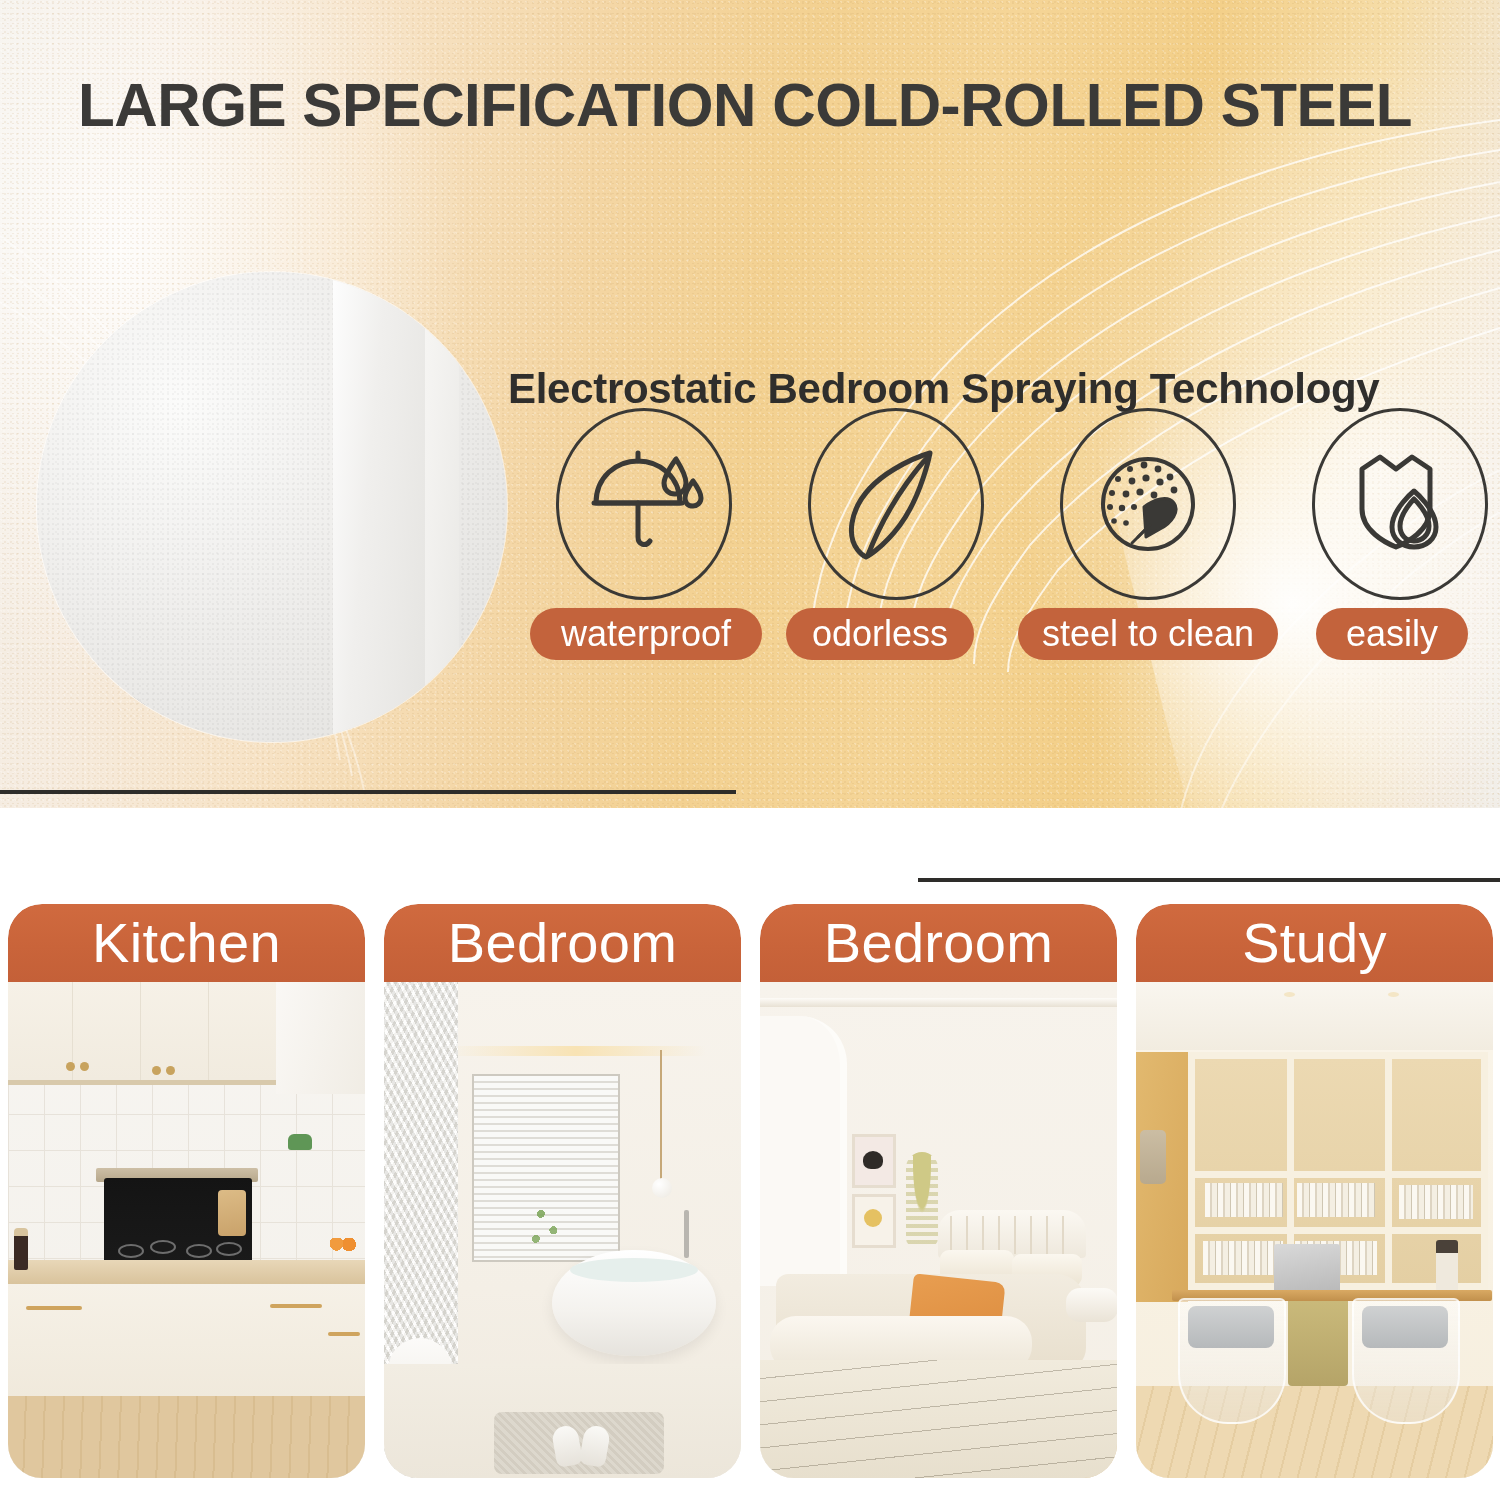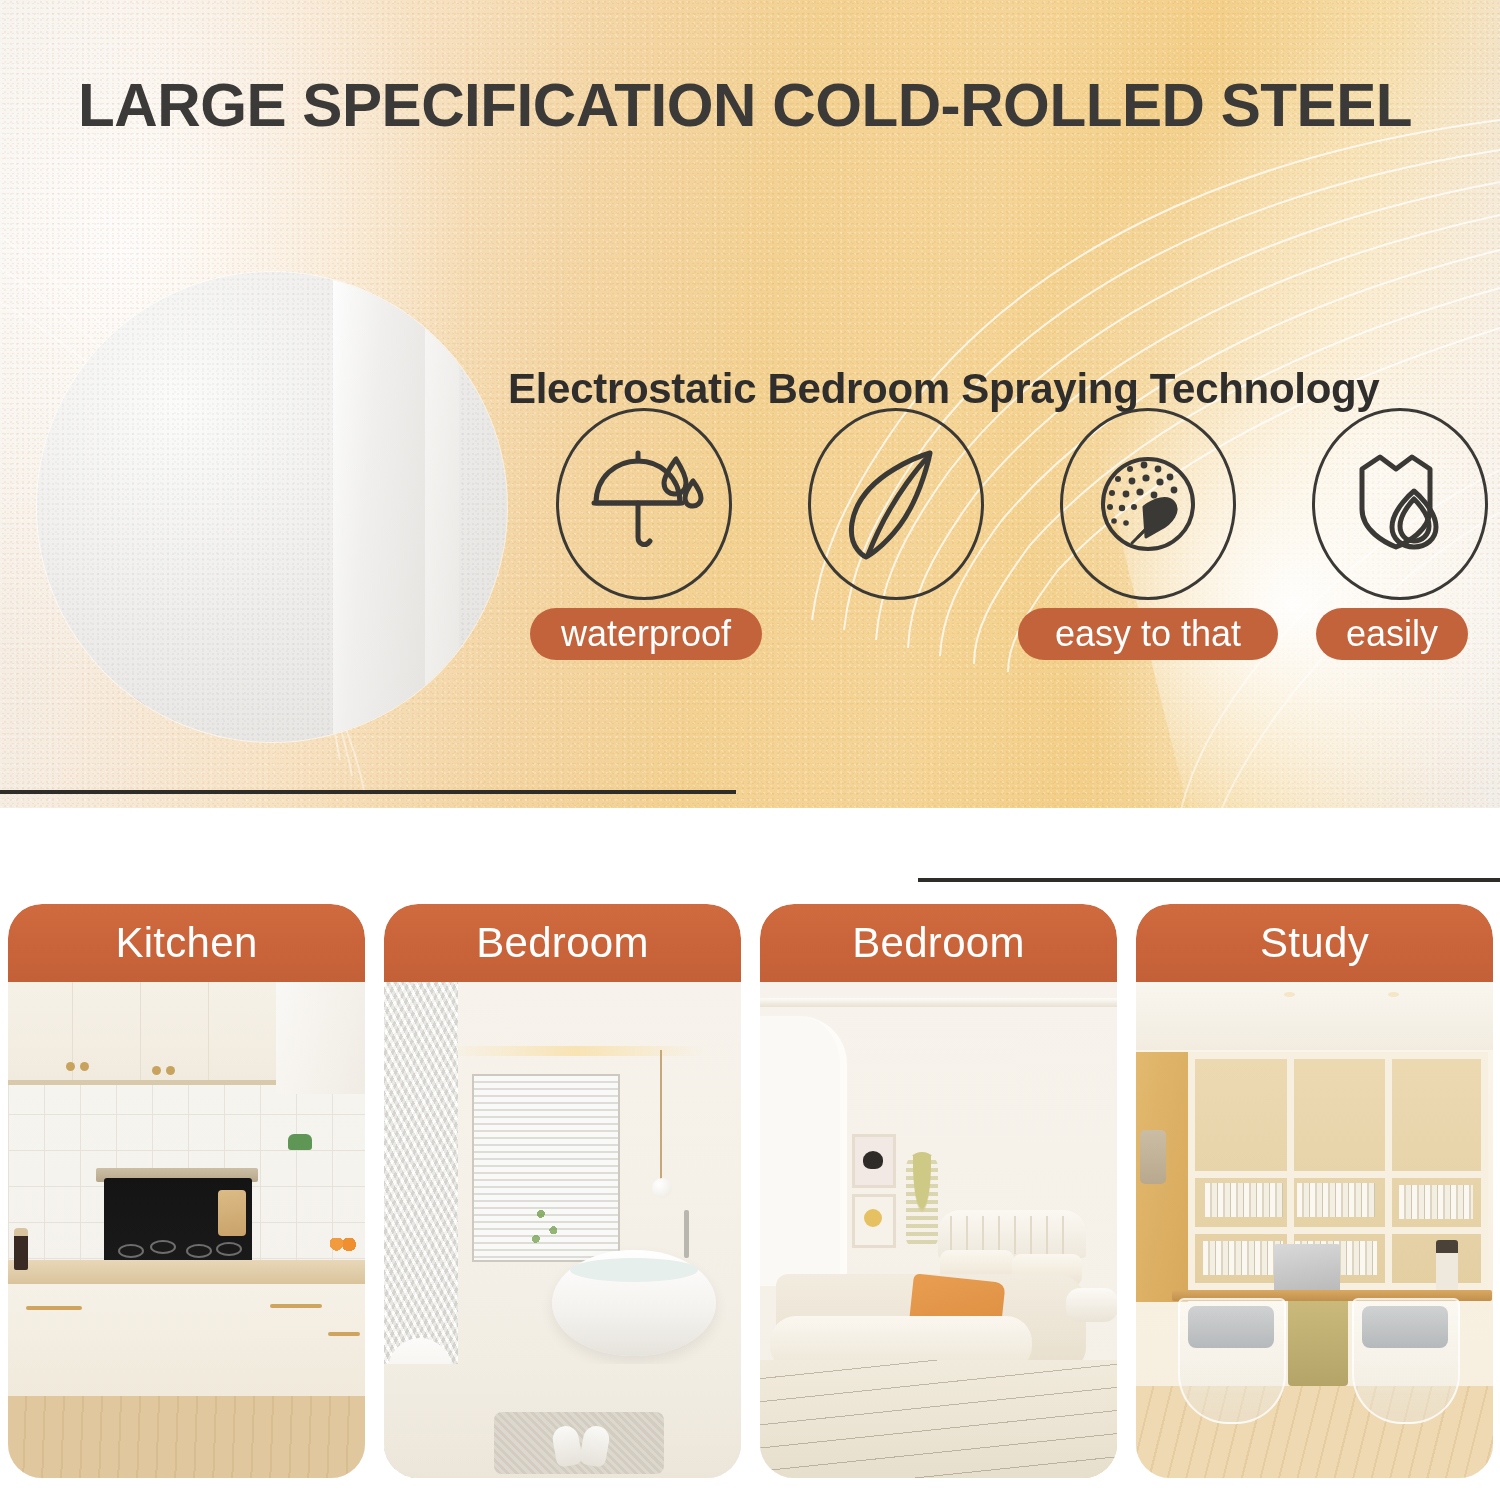--- a/index.html
+++ b/index.html
@@ -128,21 +128,21 @@
     position:absolute;top:0;width:357px;height:574px;
     border-radius:34px;overflow:hidden;background:#efeeec;
   }
   .card-head{
     position:absolute;left:0;top:0;width:100%;height:78px;
     background:linear-gradient(180deg,#d06a3f 0%,#c9643a 55%,#c46038 100%);
     display:flex;align-items:center;justify-content:center;z-index:4;
     border-radius:34px 34px 0 0;
   }
   .card-head span{
-    color:#fff;font-size:42px;font-weight:400;line-height:1;letter-spacing:.3px;
+    color:#fff;font-size:56px;font-weight:400;line-height:1;letter-spacing:.3px;
   }
   .card-body{position:absolute;left:0;top:78px;width:100%;height:496px;overflow:hidden;}
   .scene{position:absolute;inset:0;}
 
   
   .k-wall{position:absolute;inset:0;background:linear-gradient(180deg,#f7f5f1 0%,#f3f0ea 100%);}
   .k-tile{position:absolute;left:0;top:96px;width:100%;height:196px;
     background-image:linear-gradient(#e3ddd3 1px,transparent 1px),linear-gradient(90deg,#e3ddd3 1px,transparent 1px);
     background-size:36px 36px;opacity:.75;}
   .k-upper{position:absolute;left:-4px;top:0;width:272px;height:98px;
@@ -443,21 +443,22 @@
                      C96,64 74,46 74,46 Z" fill="#ffffff" fill-opacity=".0"></path>
             <path d="M74,54 C74,54 60,68 60,81 C60,90 66,96 74,96 C82,96 89,90 89,81
                      C89,68 74,54 74,54 Z"></path>
           </g>
         </svg>
       </div>
     </div>
 
     <div class="badges">
       <div class="badge" style="left:22px;width:232px;">waterproof</div>
-      <div class="badge" style="left:510px;width:260px;">easy to that</div>
+      <div class="badge" style="left:278px;width:188px;">odorless</div>
+      <div class="badge" style="left:510px;width:260px;">steel to clean</div>
       <div class="badge" style="left:808px;width:152px;">easily</div>
     </div>
   </section>
 
   <div class="rule rule-left"></div>
   <div class="rule rule-right"></div>
 
   <div class="cards">
 
     <div class="card" style="left:8px;">

